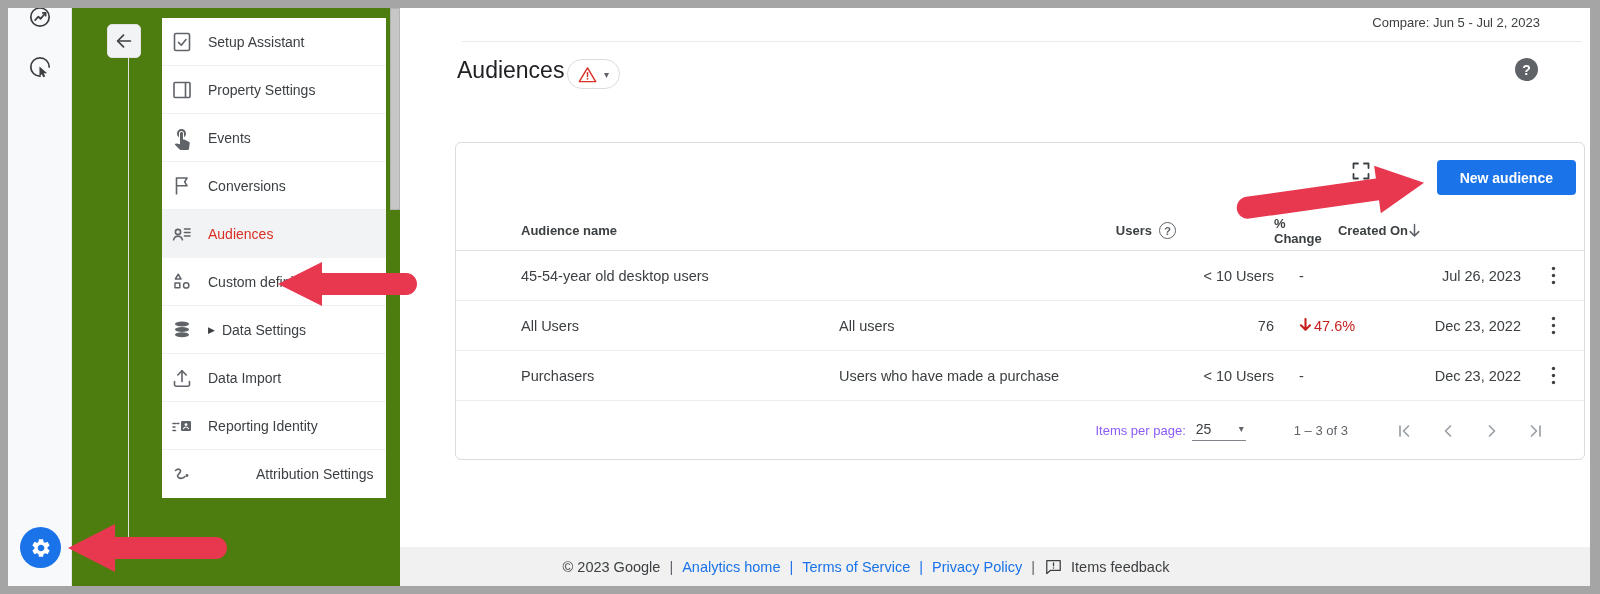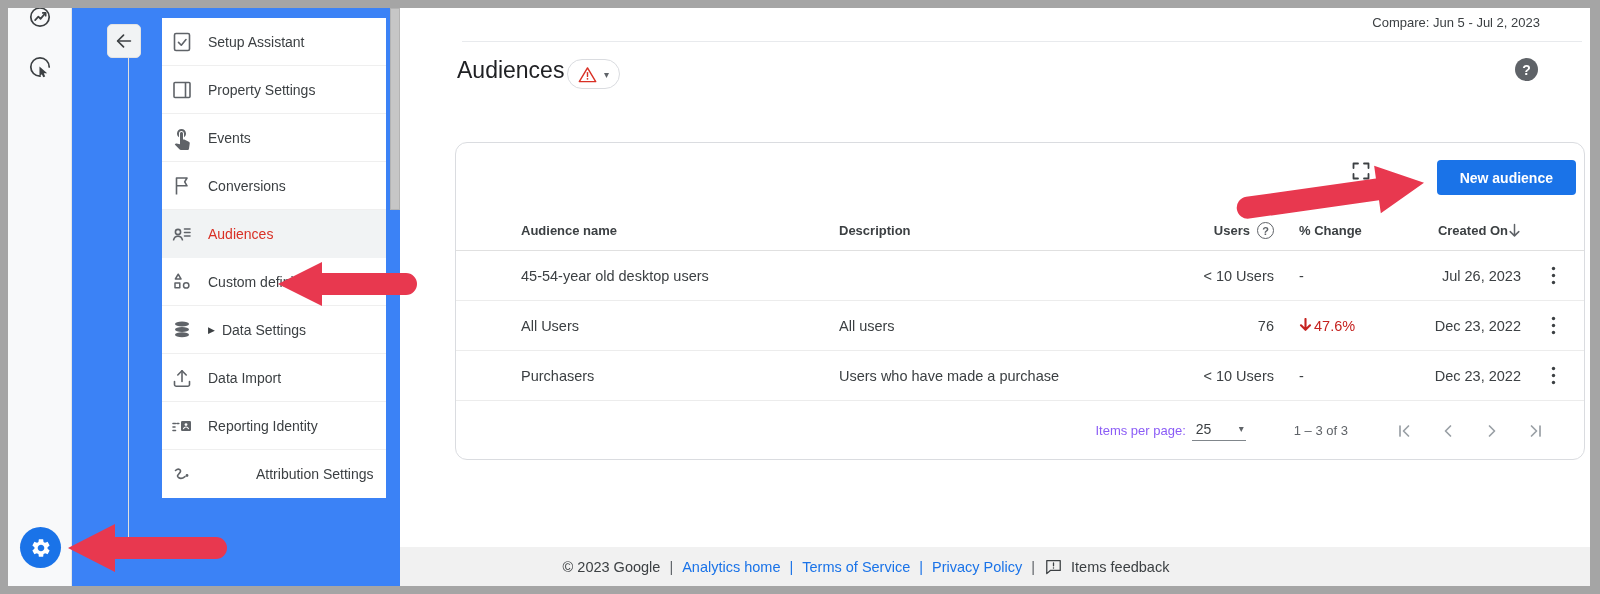--- a/index.html
+++ b/index.html
@@ -18,21 +18,21 @@
   .rail { position:absolute; left:8px; top:8px; width:64px; height:578px;
           background:#f8f9fa; border-right:1px solid #e4e6e8; }
   .rail-icon { position:absolute; left:19px; color:#3c4043; }
   .rail-icon.reports { top:-4px; }
   .rail-icon.explore { top:46px; }
   .admin-btn { position:absolute; left:12px; bottom:18px; width:41px; height:41px;
                border-radius:50%; background:#1a73e8; display:flex; align-items:center;
                justify-content:center; cursor:pointer; }
 
   
-  .nav { position:absolute; left:72px; top:8px; width:328px; height:578px; background:#3b82f6; }
+  .nav { position:absolute; left:72px; top:8px; width:328px; height:578px; background:#4d7c0f; }
   .nav-vline { position:absolute; left:56px; top:16px; height:522px; width:1px; background:#e0e0e0; }
   .back-btn { position:absolute; left:35px; top:16px; width:34px; height:34px; background:#f1f3f4;
               border:1px solid #e3e3e3; border-radius:5px; display:flex; align-items:center;
               justify-content:center; cursor:pointer; z-index:2; }
   .nav-list { position:absolute; left:90px; top:10px; width:224px; }
   .nav-item { height:48px; display:flex; align-items:center; padding-left:8px;
               border-bottom:1px solid #efefef; cursor:pointer; background:#fff; }
   .nav-item:last-child { border-bottom:none;gap:48px; }
   .nav-item .nicon { width:24px; height:24px; margin-right:14px; flex:0 0 auto; }
   .nav-item .nlabel { font-size:14px; color:#3c4043; white-space:nowrap; }
@@ -50,21 +50,21 @@
   .warn-pill { position:absolute; left:167px; top:51px; height:30px; padding:0 10px;
                border:1px solid #dadce0; border-radius:16px; background:#fff;
                display:flex; align-items:center; gap:7px; cursor:pointer; }
   .warn-pill .caret { font-size:10px; color:#5f6368; }
   .help-btn { position:absolute; right:52px; top:50px; width:23px; height:23px; border-radius:50%;
               background:#5f6368; color:#fff; display:flex; align-items:center; justify-content:center;
               font-size:14px; font-weight:bold; cursor:pointer; }
 
   
   .card { position:absolute; left:55px; top:134px; width:1130px; height:318px;
-          border:1px solid #dadce0; border-radius:12px; background:#fff; }
+          border:1px solid #dadce0; border-radius:6px; background:#fff; }
   .expand-btn { position:absolute; left:893px; top:16px; width:24px; height:24px; cursor:pointer; }
   .new-audience-btn { position:absolute; right:8px; top:17px; height:35px; padding:0 23px;
                       background:#1a73e8; border:none; border-radius:4px; color:#fff; font-size:14px;
                       font-weight:600; font-family:"Liberation Sans",sans-serif; cursor:pointer; }
   .t-grid { display:grid; grid-template-columns:65px 318px 337px 98px 25px 122px 100px 65px;
             align-items:center; }
   .t-head { position:absolute; left:0; right:0; top:68px; height:40px; border-bottom:1px solid #e0e0e0;
             font-size:13px; font-weight:600; color:#3c4043; }
   .t-row { position:absolute; left:0; right:0; height:50px; border-bottom:1px solid #ececec;
            font-size:14.5px; color:#3c4043; }
@@ -263,21 +263,20 @@
             <path d="M15 4.5h4.5V9"></path>
             <path d="M19.5 15v4.5H15"></path>
             <path d="M9 19.5H4.5V15"></path>
           </svg>
       </span>
       <button class="new-audience-btn">New audience</button>
 
       <div class="t-head t-grid">
         <span></span>
         <span>Audience name</span>
-        <span>Description</span>
         <span class="users-head">
           <span>Users</span>
           <span class="q-circle">?</span>
         </span>
         <span></span>
         <span>% Change</span>
         <span class="created-head">
           <span>Created On</span>
           <svg width="13" height="15" viewBox="0 0 13 15">
               <path d="M6.5 1.5v11M2.2 8.6l4.3 4.3 4.3-4.3" fill="none" stroke="#5f6368" stroke-width="1.5" stroke-linecap="round" stroke-linejoin="round"></path>

